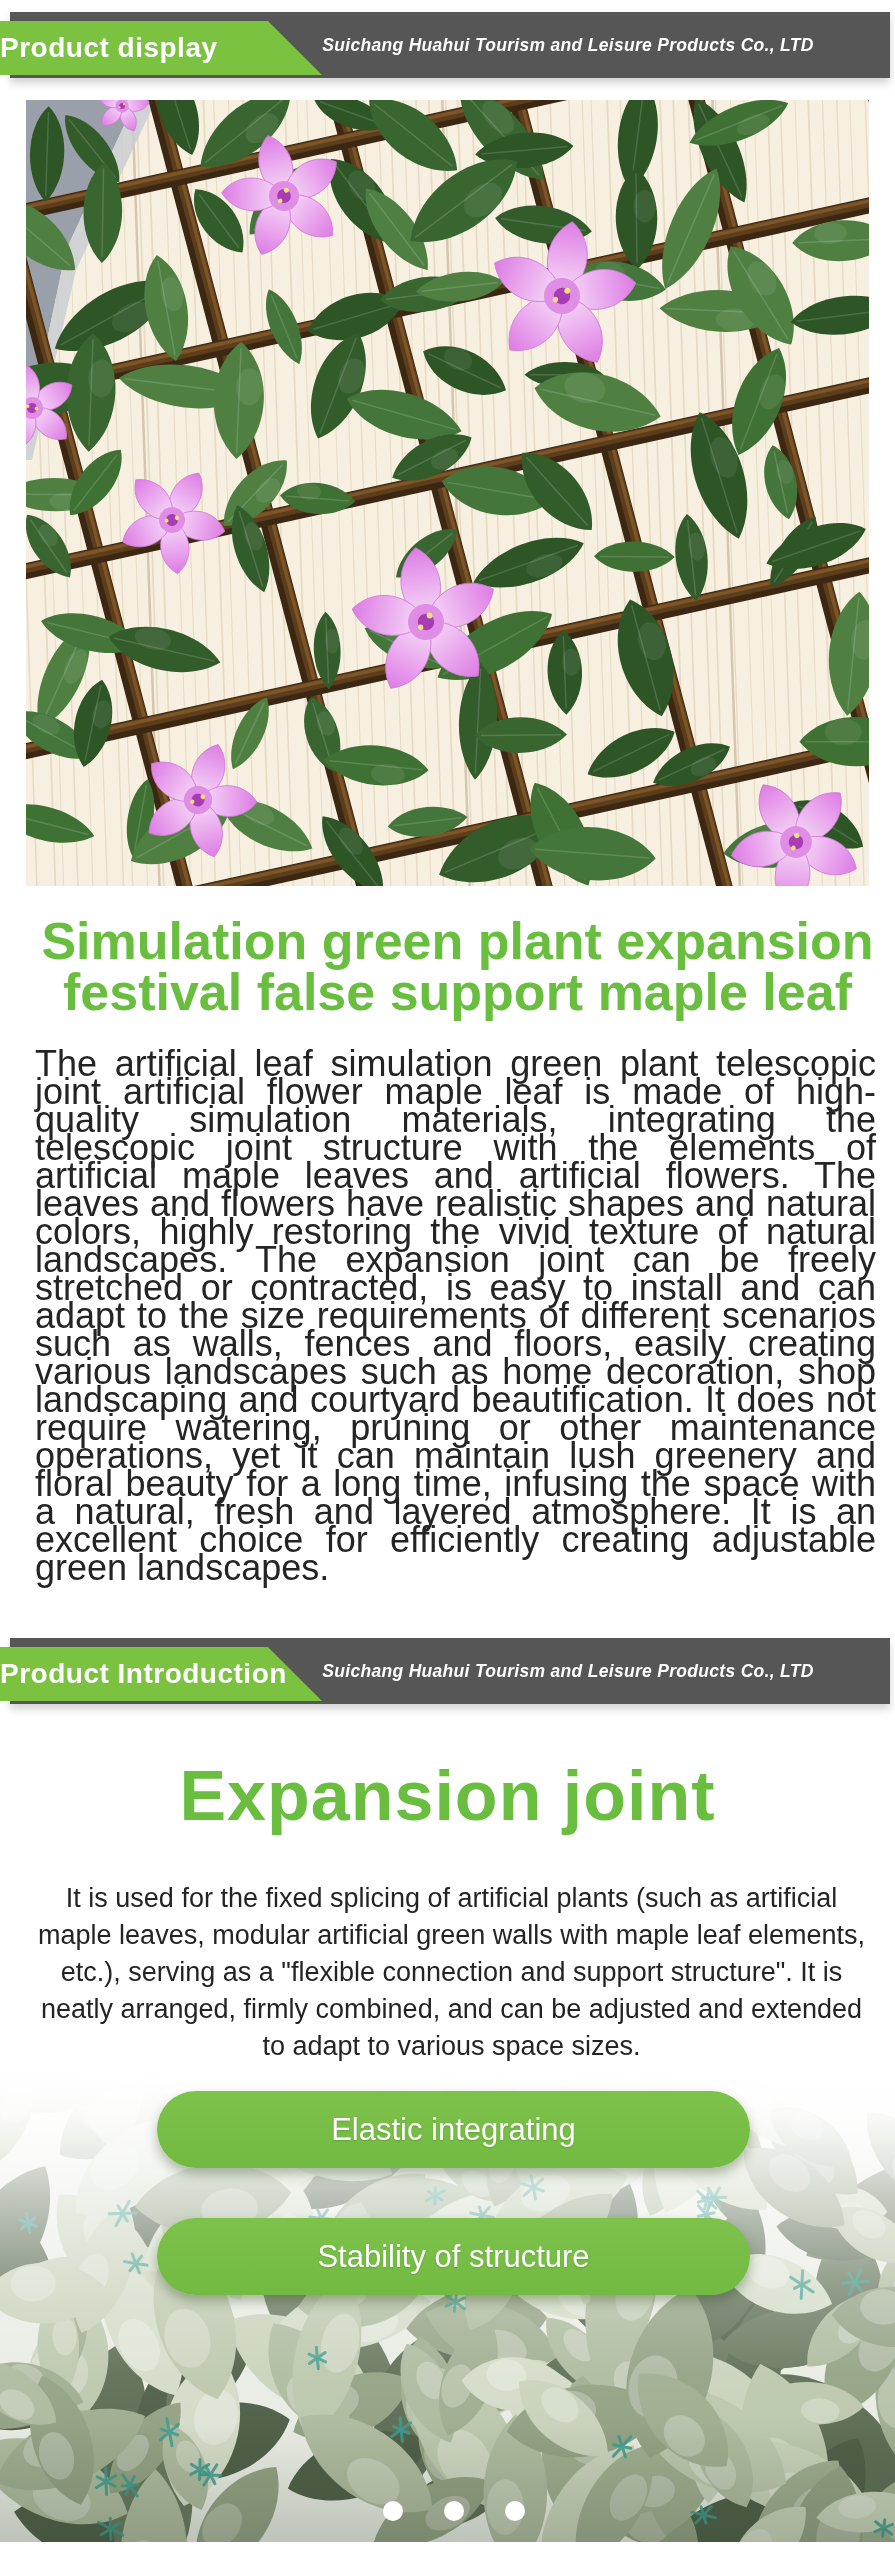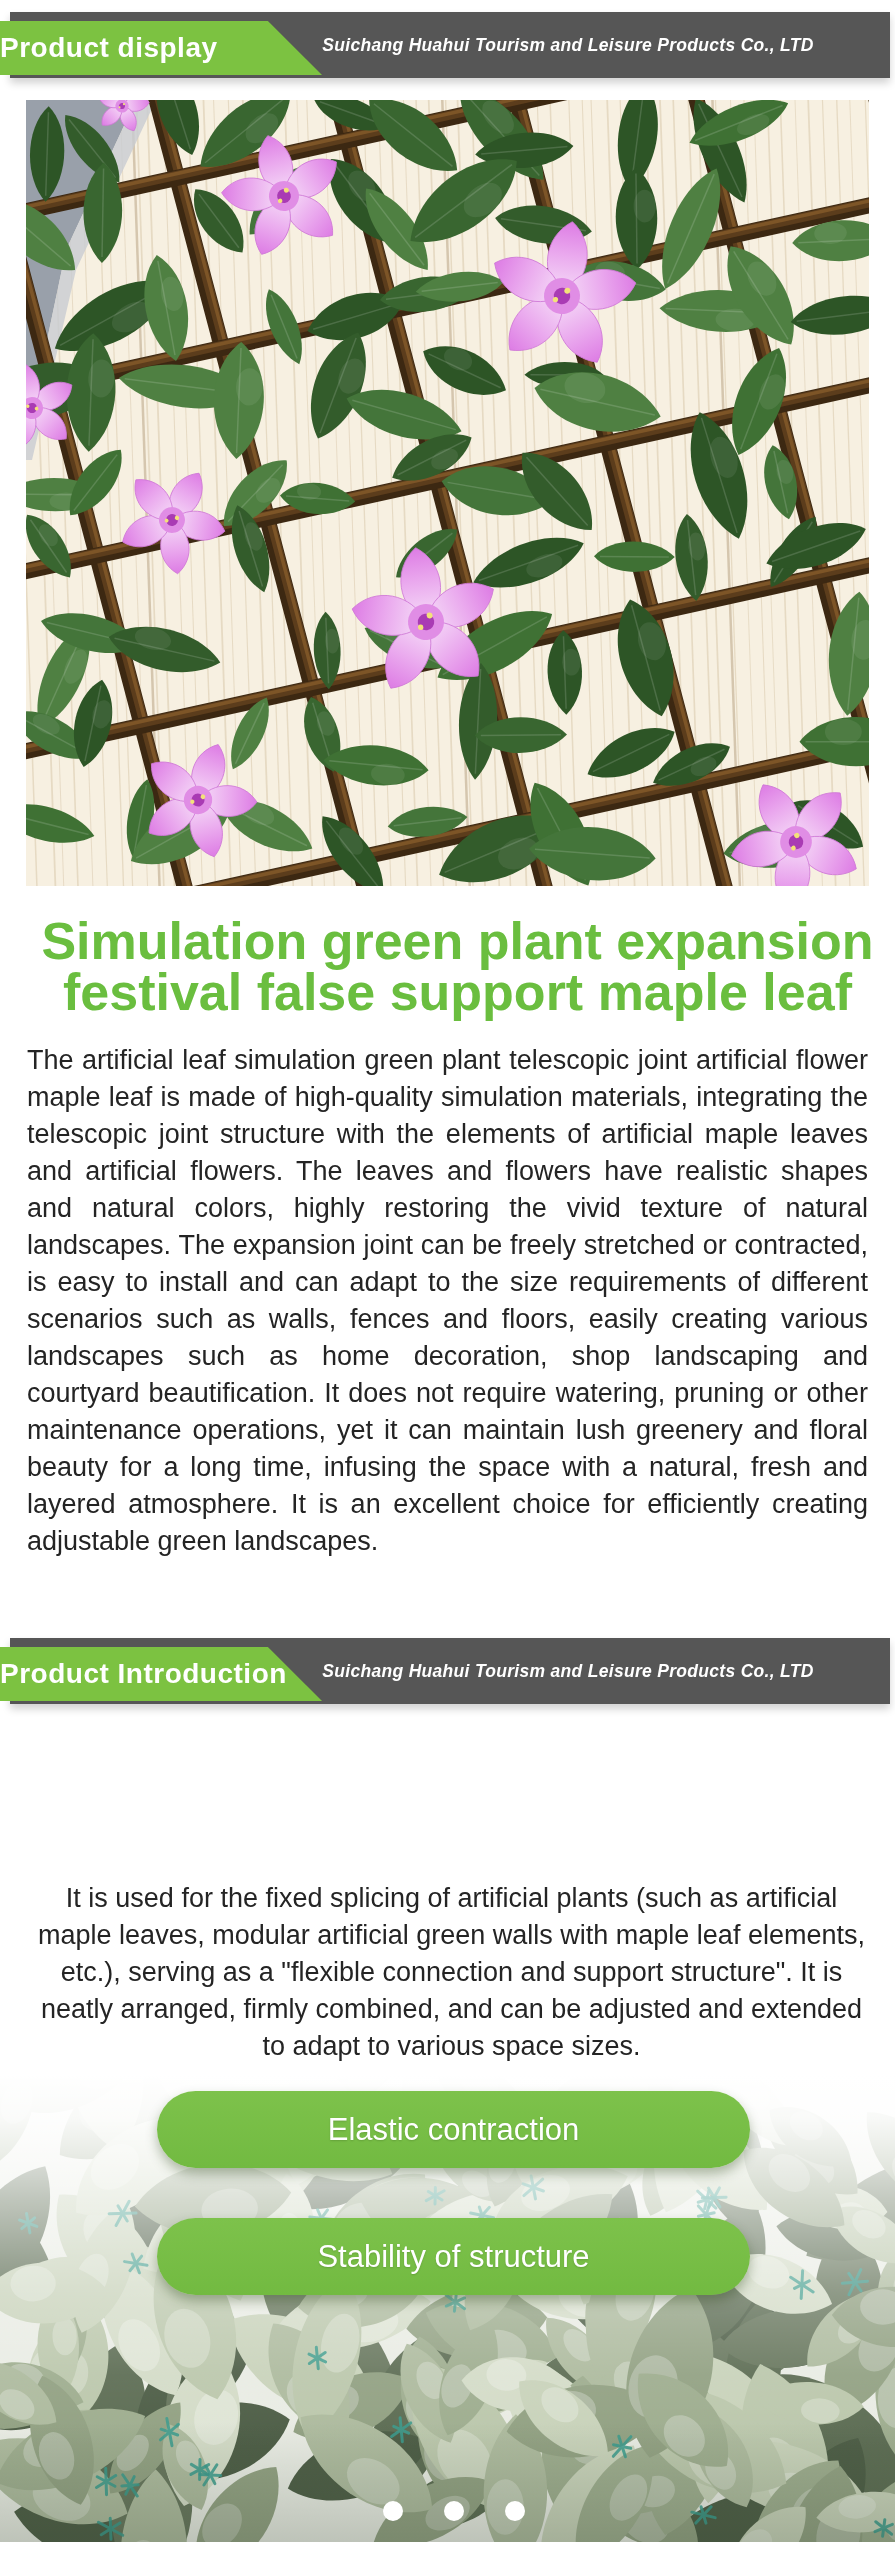--- a/index.html
+++ b/index.html
@@ -20,22 +20,22 @@
         text-align:center;color:#fff;font-size:17.5px;font-weight:bold;font-style:italic;
         letter-spacing:.3px;white-space:nowrap;}
   
   .hero{position:absolute;left:26px;top:100px;width:843px;height:786px;margin:0;
         overflow:hidden;background:#f7f0e1;}
   .hero svg{display:block;}
   
   .title{position:absolute;left:0;top:906px;width:895px;margin:10px;text-align:center;
         color:var(--green);font-size:52px;font-weight:bold;line-height:51px;letter-spacing:0;}
   .title span{display:block;}
-  .desc{position:absolute;left:27px;top:1042px;width:841px;margin:0;color:var(--txt);
-        font-size:27px;line-height:37px;text-align:justify;text-justify:inter-word;}
+  .desc{position:absolute;left:27px;top:1042px;width:841px;margin:8px;color:var(--txt);
+        font-size:36px;line-height:28px;text-align:justify;text-justify:inter-word;}
   .h2{position:absolute;left:0;top:1756px;width:895px;margin:0;text-align:center;
         color:var(--green);font-size:70px;font-weight:bold;letter-spacing:1px;}
   .desc2{position:absolute;left:27px;top:1876px;width:841px;margin:4px;color:var(--txt);
         font-size:27px;line-height:37px;text-align:center;}
   
   .features{position:absolute;left:0;top:2075px;width:895px;height:467px;overflow:hidden;}
   .features svg{position:absolute;left:0;top:0;}
   .fade{position:absolute;left:0;top:0;width:100%;height:100%;pointer-events:none;
         background:linear-gradient(to bottom,#fff 0%,rgba(255,255,255,.94) 9%,
         rgba(255,255,255,.6) 27%,rgba(255,255,255,.25) 47%,rgba(255,255,255,.06) 64%,
@@ -766,20 +766,21 @@
 
   <div>
     <div class="banner-bar" style="top:1638px">
       <div class="banner-company">Suichang Huahui Tourism and Leisure Products Co., LTD</div>
     </div>
     <div class="banner-flag" style="top:1647px">
       <span>Product Introduction</span>
     </div>
   </div>
 
+  <h2 class="h2">Expansion joint</h2>
 
   <p class="desc2">It is used for the fixed splicing of artificial plants (such as artificial maple leaves, modular artificial green walls with maple leaf elements, etc.), serving as a "flexible connection and support structure". It is neatly arranged, firmly combined, and can be adjusted and extended to adapt to various space sizes.</p>
 
   <section class="features">
     <svg id="leafBgSvg" width="895" height="467" viewBox="0 0 895 467" xmlns="http://www.w3.org/2000/svg">
         <rect x="0" y="0" width="895" height="467" fill="#e9ece4"></rect>
         <g transform="translate(621.8 55.2) rotate(47.9)">
           <path d="M0 -58.65742983412929 C 30.410970454315287 -32.26158640877111 30.410970454315287 29.328714917064644 0 58.65742983412929 C -30.410970454315287 29.328714917064644 -30.410970454315287 -32.26158640877111 0 -58.65742983412929 Z" fill="#69785f"></path>
         </g>
         <g transform="translate(215.2 366.9) rotate(73.3)">
@@ -1570,21 +1571,21 @@
           <line x1="4.6" y1="-7.9" x2="-4.6" y2="7.9" stroke="#3c9c8e" stroke-width="3" stroke-linecap="round"></line>
         </g>
         <g transform="translate(883.7 453.0) rotate(37.9)" opacity="0.85">
           <line x1="-10.1" y1="0.0" x2="10.1" y2="0.0" stroke="#3c9c8e" stroke-width="3" stroke-linecap="round"></line>
           <line x1="-4.2" y1="-7.2" x2="4.2" y2="7.2" stroke="#3c9c8e" stroke-width="3" stroke-linecap="round"></line>
           <line x1="4.7" y1="-8.2" x2="-4.7" y2="8.2" stroke="#3c9c8e" stroke-width="3" stroke-linecap="round"></line>
         </g>
       </svg>
     <div class="fade"></div>
     <div class="bottomshade"></div>
-    <div class="pill" style="top:16px">Elastic contraction</div>
+    <div class="pill" style="top:16px">Elastic integrating</div>
     <div class="pill" style="top:143px">Stability of structure</div>
     <div class="dots" id="dots">
         <div class="dot"></div>
         <div class="dot"></div>
         <div class="dot"></div>
       </div>
   </section>
 
 </div>
 

